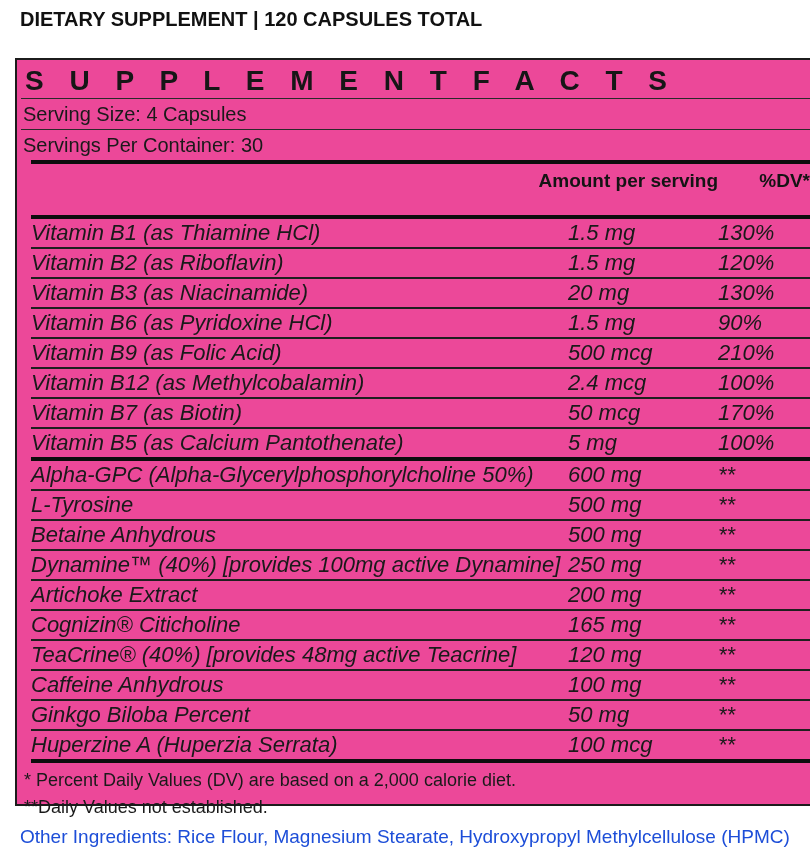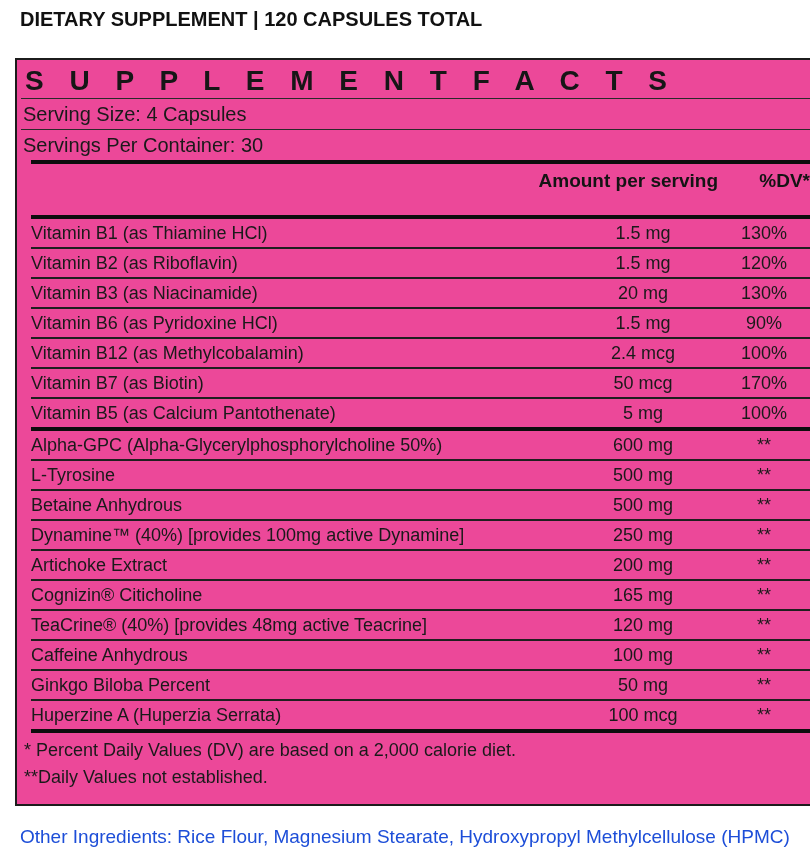--- a/index.html
+++ b/index.html
@@ -38,25 +38,25 @@
     display:grid;grid-template-columns:1fr 220px 92px;
     margin:0 7px 17px 14px;
     font-size:19px;font-weight:bold;line-height:34px;
     color:#141414;
   }
   .col-header .amount,.col-header .dv{text-align:right;}
   .rows{margin:0 7px 0 14px;}
   .frow{
     display:grid;grid-template-columns:1fr 150px 92px;
     height:28px;line-height:28px;
-    font-size:18px;color:#1a1a1a;
-    align-items:center;white-space:nowrap;
+    font-size:22px;color:#1a1a1a;
+    align-items:center;white-space:nowrap;font-style:italic;
   }
   .frow.sep{border-bottom:2px solid #1f1f1f;height:30px;box-sizing:border-box;}
-  .frow .amount,.frow .dv{text-align:center;}
+  .frow .amount,.frow .dv{text-align:left;}
   .footnotes{padding:4px 0 0 7px;}
   .footnote{font-size:18px;line-height:27px;color:#1a1a1a;white-space:nowrap;}
   .other-ingredients{
     position:absolute;left:20px;top:826px;width:780px;
     font-size:19px;color:#1d4ed8;white-space:nowrap;
   }
 </style>
 </head>
 <body>
 
@@ -88,20 +88,25 @@
       </div>
       <div class="frow sep">
         <span class="name">Vitamin B3 (as Niacinamide)</span>
         <span class="amount">20 mg</span>
         <span class="dv">130%</span>
       </div>
       <div class="frow sep">
         <span class="name">Vitamin B6 (as Pyridoxine HCl)</span>
         <span class="amount">1.5 mg</span>
         <span class="dv">90%</span>
+      </div>
+      <div class="frow sep">
+        <span class="name">Vitamin B9 (as Folic Acid)</span>
+        <span class="amount">500 mcg</span>
+        <span class="dv">210%</span>
       </div>
       <div class="frow sep">
         <span class="name">Vitamin B12 (as Methylcobalamin)</span>
         <span class="amount">2.4 mcg</span>
         <span class="dv">100%</span>
       </div>
       <div class="frow sep">
         <span class="name">Vitamin B7 (as Biotin)</span>
         <span class="amount">50 mcg</span>
         <span class="dv">170%</span>

